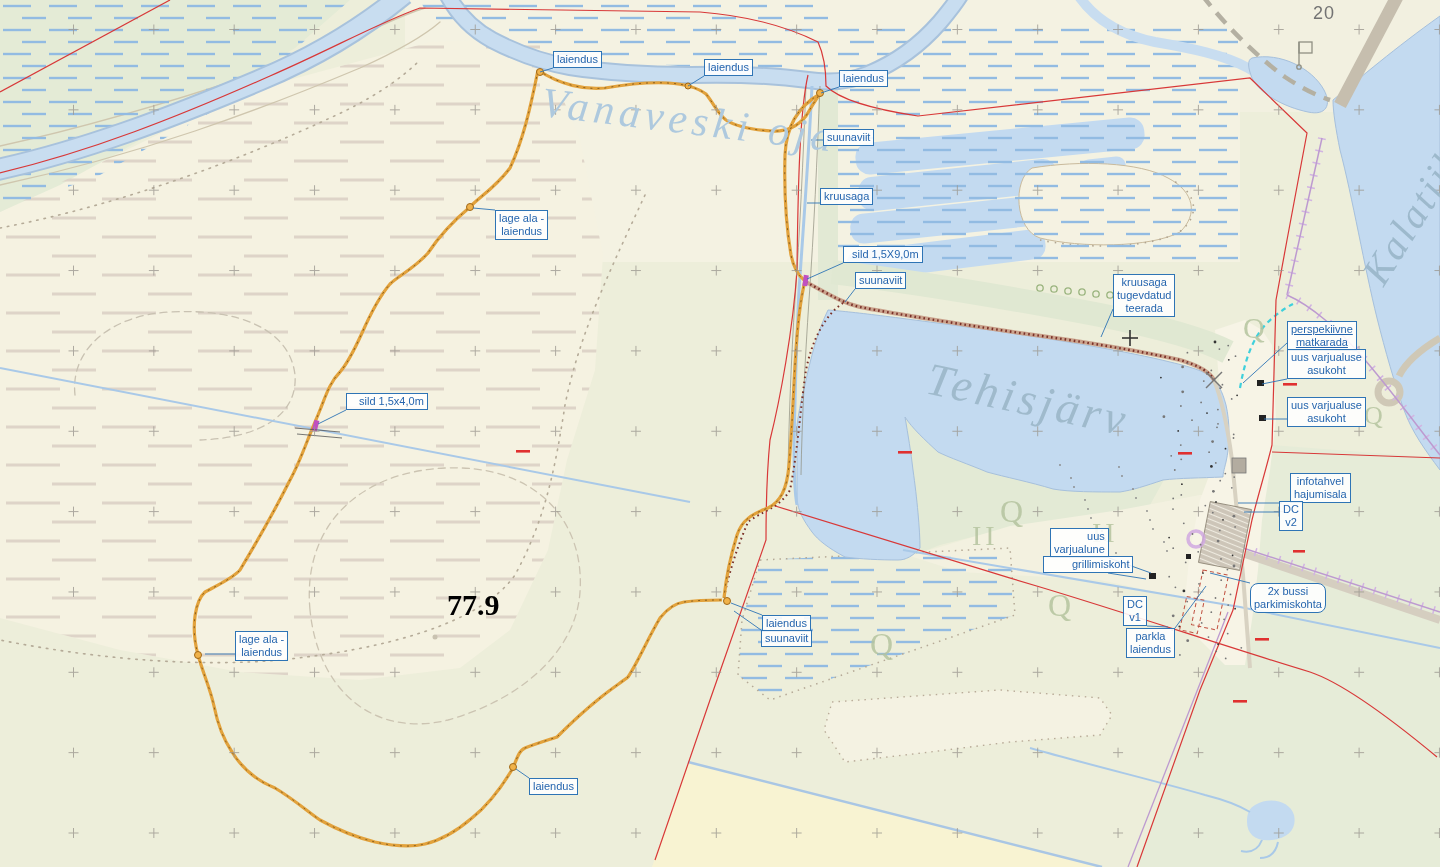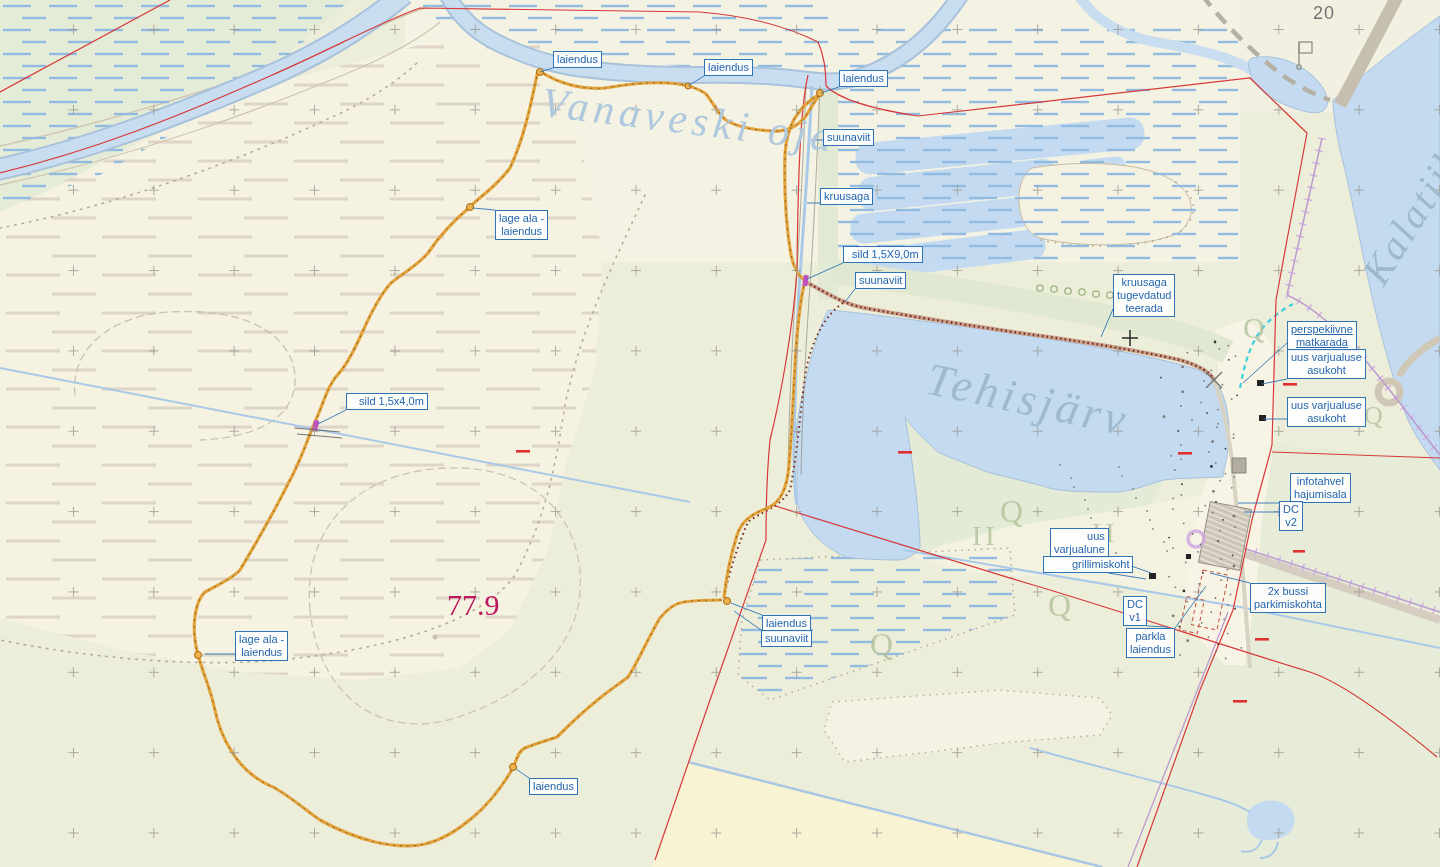--- a/index.html
+++ b/index.html
@@ -5,21 +5,21 @@
   html,body{margin:0;padding:0;background:#888;}
   #stage{position:relative;width:1440px;height:867px;overflow:hidden;
          font-family:"Liberation Sans",sans-serif;background:#edeeda;}
   #mapsvg{position:absolute;left:0;top:0;}
   .pname{position:absolute;font-family:"Liberation Serif",serif;font-style:italic;
          white-space:nowrap;pointer-events:none;transform-origin:0 0;}
   .ann{position:absolute;background:rgba(255,255,255,.88);border:1px solid #2e74b5;
        color:#2565ae;font-size:11px;line-height:13px;padding:1px 3px;
        white-space:pre-line;text-align:center;pointer-events:none;}
   .gridnum{position:absolute;color:#737373;font-size:18px;letter-spacing:1px;}
-  .elev{position:absolute;color:#be185d;font-size:30px;font-family:"Liberation Serif",serif;}
+  .elev{position:absolute;color:#000000;font-size:30px;font-family:"Liberation Serif",serif;font-weight:bold;}
 </style>
 </head>
 <body>
 
 <div id="stage">
 
 <svg id="mapsvg" width="1440" height="867" viewBox="0 0 1440 867">
   <defs>
     <pattern id="wet" width="46" height="24" patternUnits="userSpaceOnUse">
       <line x1="3" y1="6" x2="31" y2="6" stroke="#92bbe2" stroke-width="2.4"></line>
@@ -585,21 +585,21 @@
 asukoht</div>
       <div class="ann" style="left: 1282px; top: 473px; margin-left: 8px;">infotahvel
 hajumisala</div>
       <div class="ann" style="left: 1279px; top: 501px;">DC
 v2</div>
       <div class="ann" style="left: 1050px; top: 528px; text-align: right;">uus
 varjualune</div>
       <div class="ann" style="left: 1043px; top: 556px; padding-left: 28px;">grillimiskoht</div>
       <div class="ann" style="left: 1123px; top: 596px;">DC
 v1</div>
-      <div class="ann" style="left: 1250px; top: 583px;">2x bussi
+      <div class="ann" style="left: 1250px; top: 583px; border-radius: 8px;">2x bussi
 parkimiskohta</div>
       <div class="ann" style="left: 1126px; top: 628px;">parkla
 laiendus</div>
       <div class="ann" style="left: 495px; top: 210px;">lage ala -
 laiendus</div>
       <div class="ann" style="left: 346px; top: 393px; padding-left: 12px;">sild 1,5x4,0m</div>
       <div class="ann" style="left: 235px; top: 631px;">lage ala -
 laiendus</div>
       <div class="ann" style="left: 762px; top: 615px;">laiendus</div>
       <div class="ann" style="left: 761px; top: 630px;">suunaviit</div>

